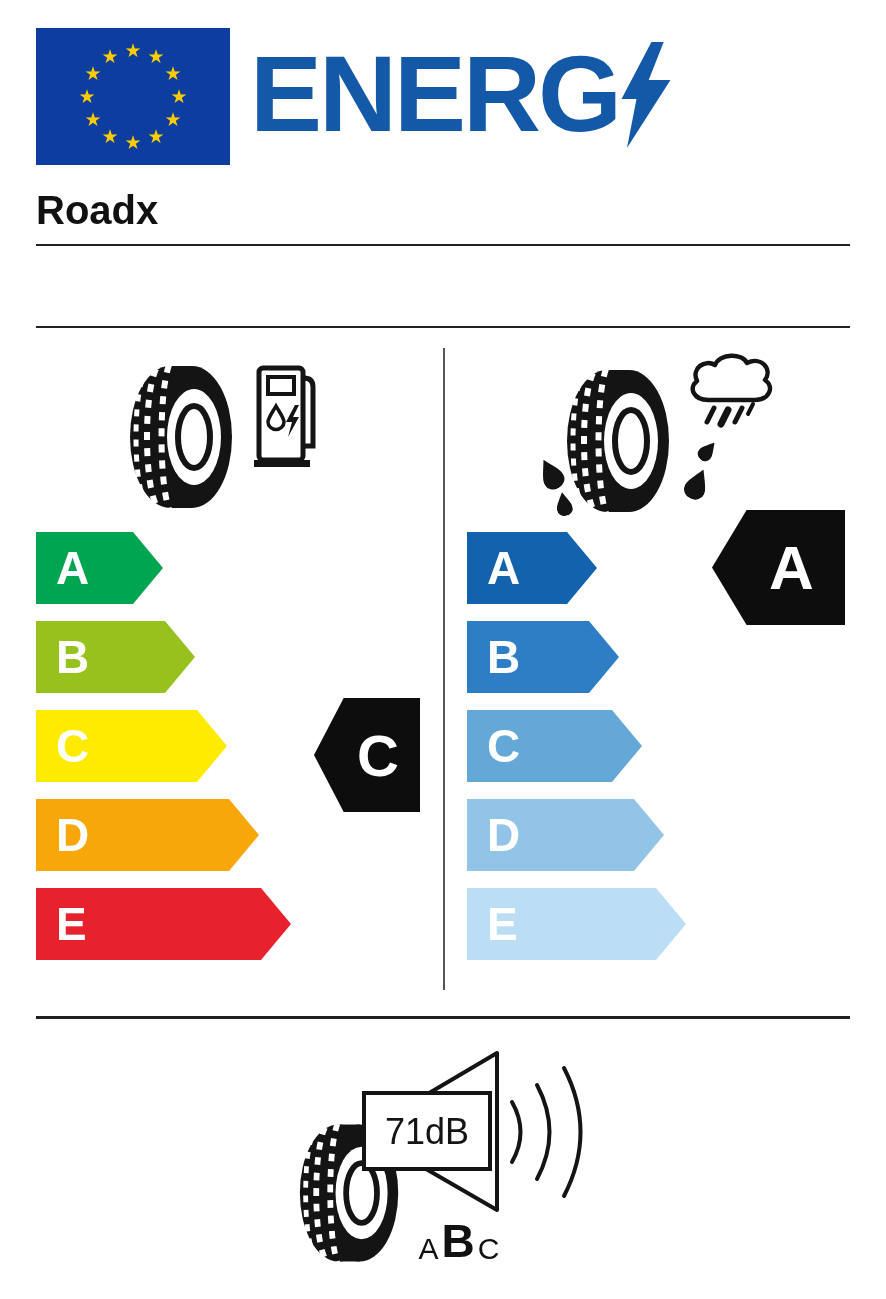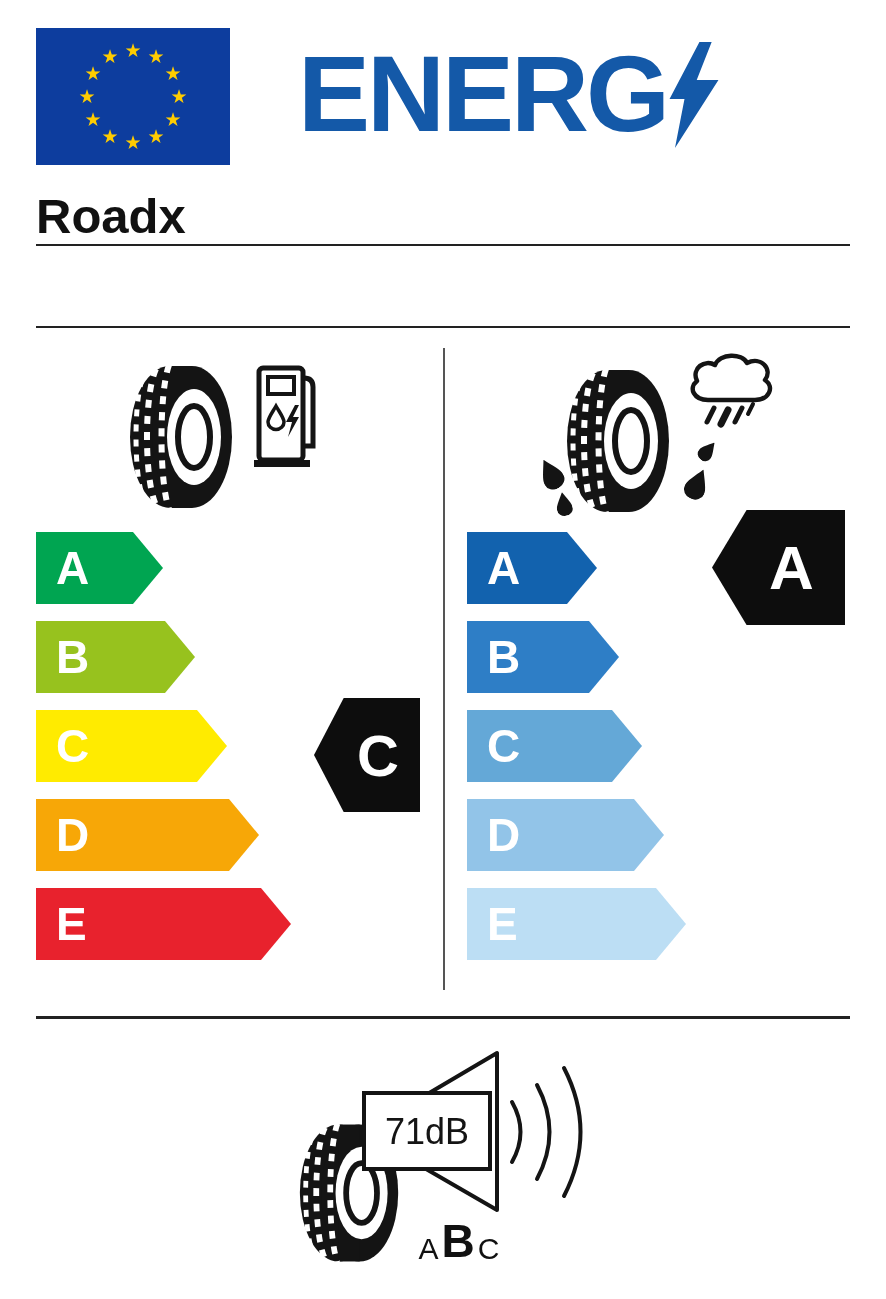--- a/index.html
+++ b/index.html
@@ -7,21 +7,21 @@
          font-family:"Liberation Sans",sans-serif;overflow:hidden;}
 
   
   .flag{position:absolute;left:36px;top:28px;width:194px;height:137px;}
   .flag .star{position:absolute;color:#FFCC00;font-size:19px;line-height:1;
               transform:translate(-50%,-50%);}
   .energy{position:absolute;left:250px;top:40px;display:flex;align-items:flex-start;}
   .energy .word{font-size:108px;font-weight:800;letter-spacing:-3px;line-height:1;}
   .energy .boltwrap{margin-left:-2px;margin-top:2px;display:block;}
 
-  .brand{position:absolute;left:36px;top:188px;font-size:49px;font-weight:700;color:#111;}
+  .brand{position:absolute;left:36px;top:188px;font-size:40px;font-weight:700;color:#111;}
 
   .rule{position:absolute;left:36px;width:814px;height:2px;background:#222;}
   .rule1{top:244px}.rule2{top:326px}.rule3{top:1016px;height:3px;}
   .vdiv{position:absolute;left:443px;top:348px;width:2px;height:642px;background:#555;}
 
   
   .icon-abs{position:absolute;}
   .tire-fuel{left:126px;top:362px;width:112px;height:150px;}
   .pump{left:252px;top:354px;width:72px;height:115px;}
   .tire-wet{left:563px;top:366px;width:112px;height:150px;}
@@ -81,21 +81,21 @@
     <span class="star" style="left:137px;top:91px">★</span>
     <span class="star" style="left:120px;top:108px">★</span>
     <span class="star" style="left:97px;top:114px">★</span>
     <span class="star" style="left:74px;top:108px">★</span>
     <span class="star" style="left:57px;top:91px">★</span>
     <span class="star" style="left:51px;top:68px">★</span>
     <span class="star" style="left:57px;top:45px">★</span>
     <span class="star" style="left:74px;top:28px">★</span>
   </div>
 
-  <div class="energy" style="color: rgb(20, 89, 168); margin-left: 48px;">
+  <div class="energy" style="color: rgb(20, 89, 168);">
     <span class="word">ENERG</span>
     <span class="boltwrap">
       <svg width="58" height="106" viewBox="0 0 40 78">
         <path d="M24,0 L2,42 L13,42 L6,78 L38,28 L22,28 L33,0 Z" fill="currentColor"></path>
       </svg>
     </span>
   </div>
 
   <div class="brand">Roadx</div>
 

